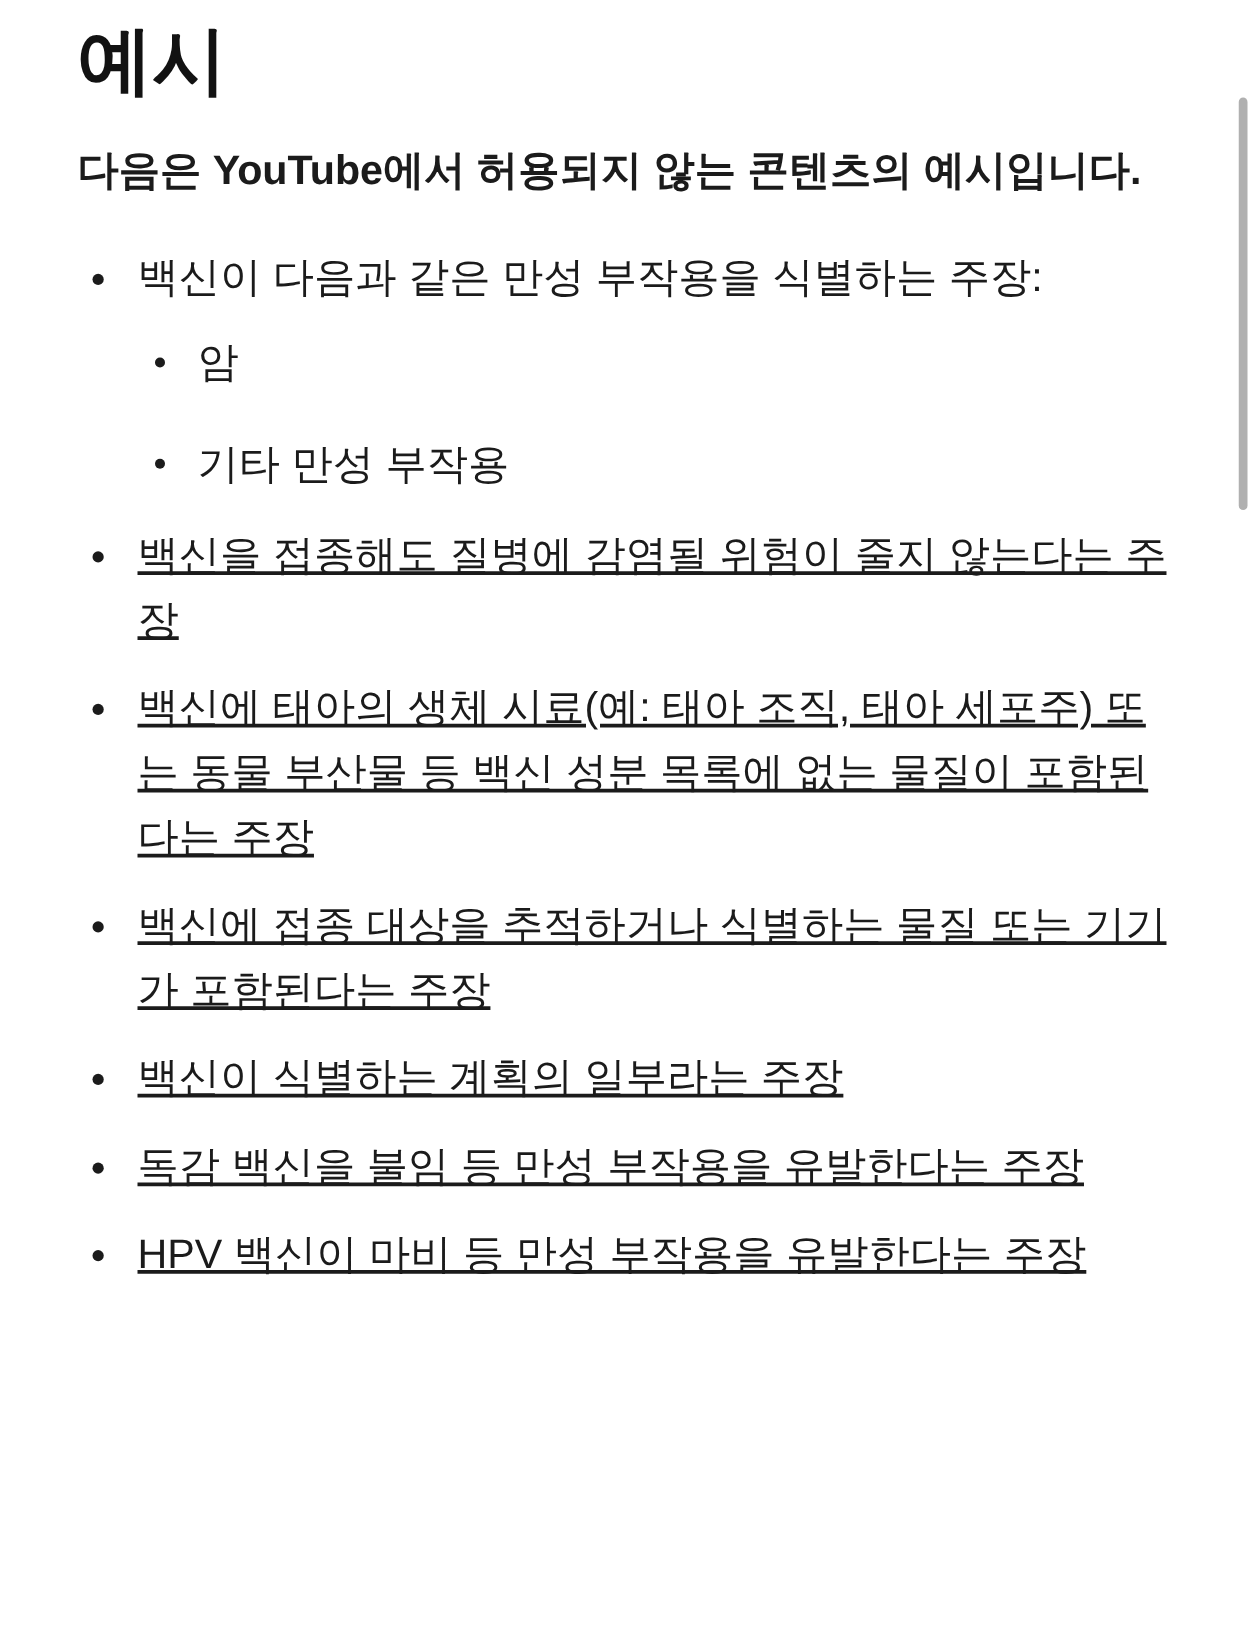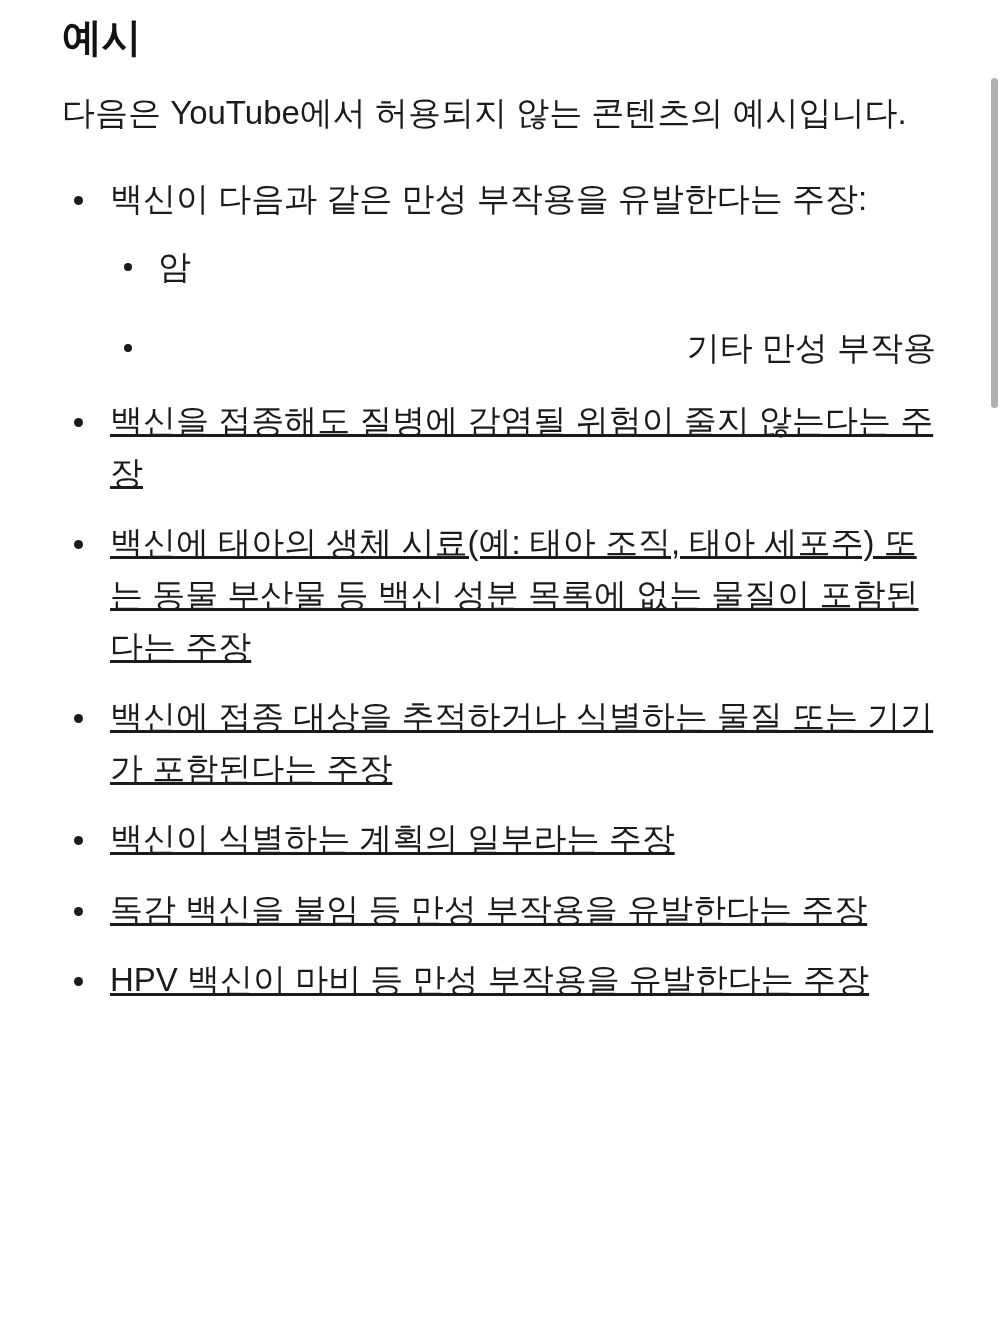--- a/index.html
+++ b/index.html
@@ -22,33 +22,33 @@
     position: absolute;
     left: 0;
     top: 0;
     width: 1000px;
     height: 1318px;
     box-sizing: border-box;
     padding: 14px 64px 0 62px;
   }
 
   h1.page-title {
-    font-size: 40px;
+    font-size: 60px;
     line-height: 1.15;
     font-weight: 700;
     letter-spacing: -0.5px;
     margin: 0 0 26px 0;
     color: #121212;
   }
 
   p.intro {
     font-size: 33px;
     line-height: 1.62;
     margin: 0 0 34px 0;
-    font-weight: 400;
+    font-weight: 700;
     color: #1b1b1b;
     max-width: 880px;
   }
 
   ul.level1 {
     list-style: none;
     margin: 0;
     padding: 0;
   }
   ul.level1 > li {
@@ -81,21 +81,20 @@
   }
   ul.level2 > li {
     position: relative;
     padding-left: 48px;
     font-size: 33px;
     line-height: 1.5;
     margin-bottom: 32px;
   }
   ul.level2 > li:last-child {
     margin-bottom: 8px;
-    text-align: right;
   }
   ul.level2 > li::before {
     content: "";
     position: absolute;
     left: 14px;
     top: 21px;
     width: 8px;
     height: 8px;
     border-radius: 50%;
     background: #1b1b1b;
@@ -122,21 +121,21 @@
 </head>
 <body>
 
 <div class="page">
 
   <h1 class="page-title">예시</h1>
 
   <p class="intro">다음은 YouTube에서 허용되지 않는 콘텐츠의 예시입니다.</p>
 
   <ul class="level1" id="bullet-list">
-      <li><span>백신이 다음과 같은 만성 부작용을 유발한다는 주장:</span><ul class="level2">
+      <li><span>백신이 다음과 같은 만성 부작용을 식별하는 주장:</span><ul class="level2">
           <li><span>암</span></li>
           <li><span>기타 만성 부작용</span></li>
         </ul></li>
       <li class="tight"><span>백신을 접종해도 질병에 감염될 위험이 줄지 않는다는 주장</span></li>
       <li class="tight"><span>백신에 태아의 생체 시료(예: 태아 조직, 태아 세포주) 또는 동물 부산물 등 백신 성분 목록에 없는 물질이 포함된다는 주장</span></li>
       <li class="tight"><span>백신에 접종 대상을 추적하거나 식별하는 물질 또는 기기가 포함된다는 주장</span></li>
       <li class="tight"><span>백신이 식별하는 계획의 일부라는 주장</span></li>
       <li class="tight"><span>독감 백신을 불임 등 만성 부작용을 유발한다는 주장</span></li>
       <li class="tight"><span>HPV 백신이 마비 등 만성 부작용을 유발한다는 주장</span></li>
     </ul>

